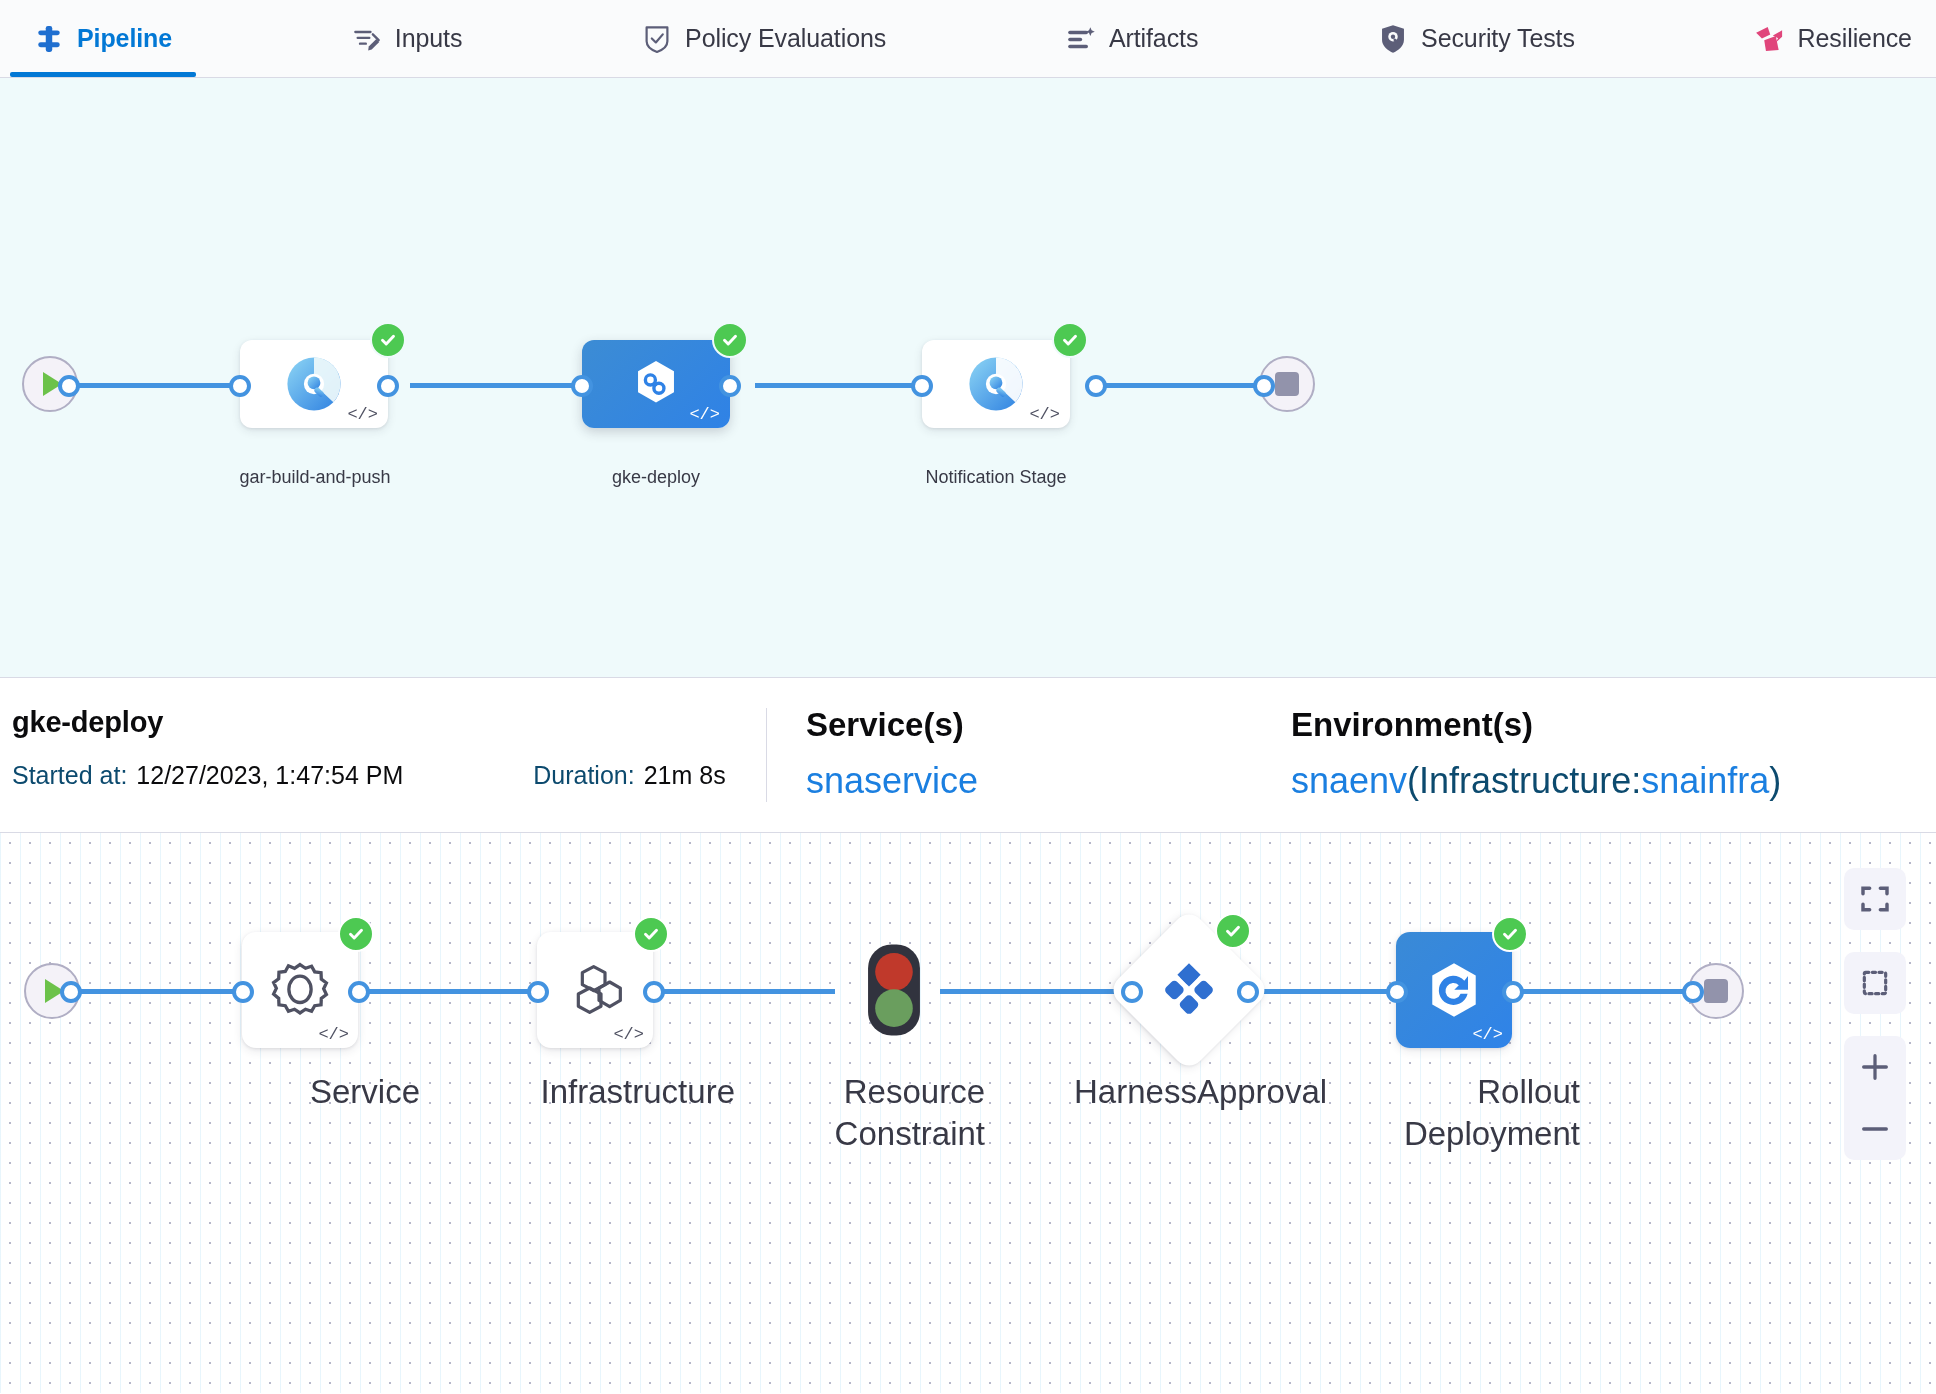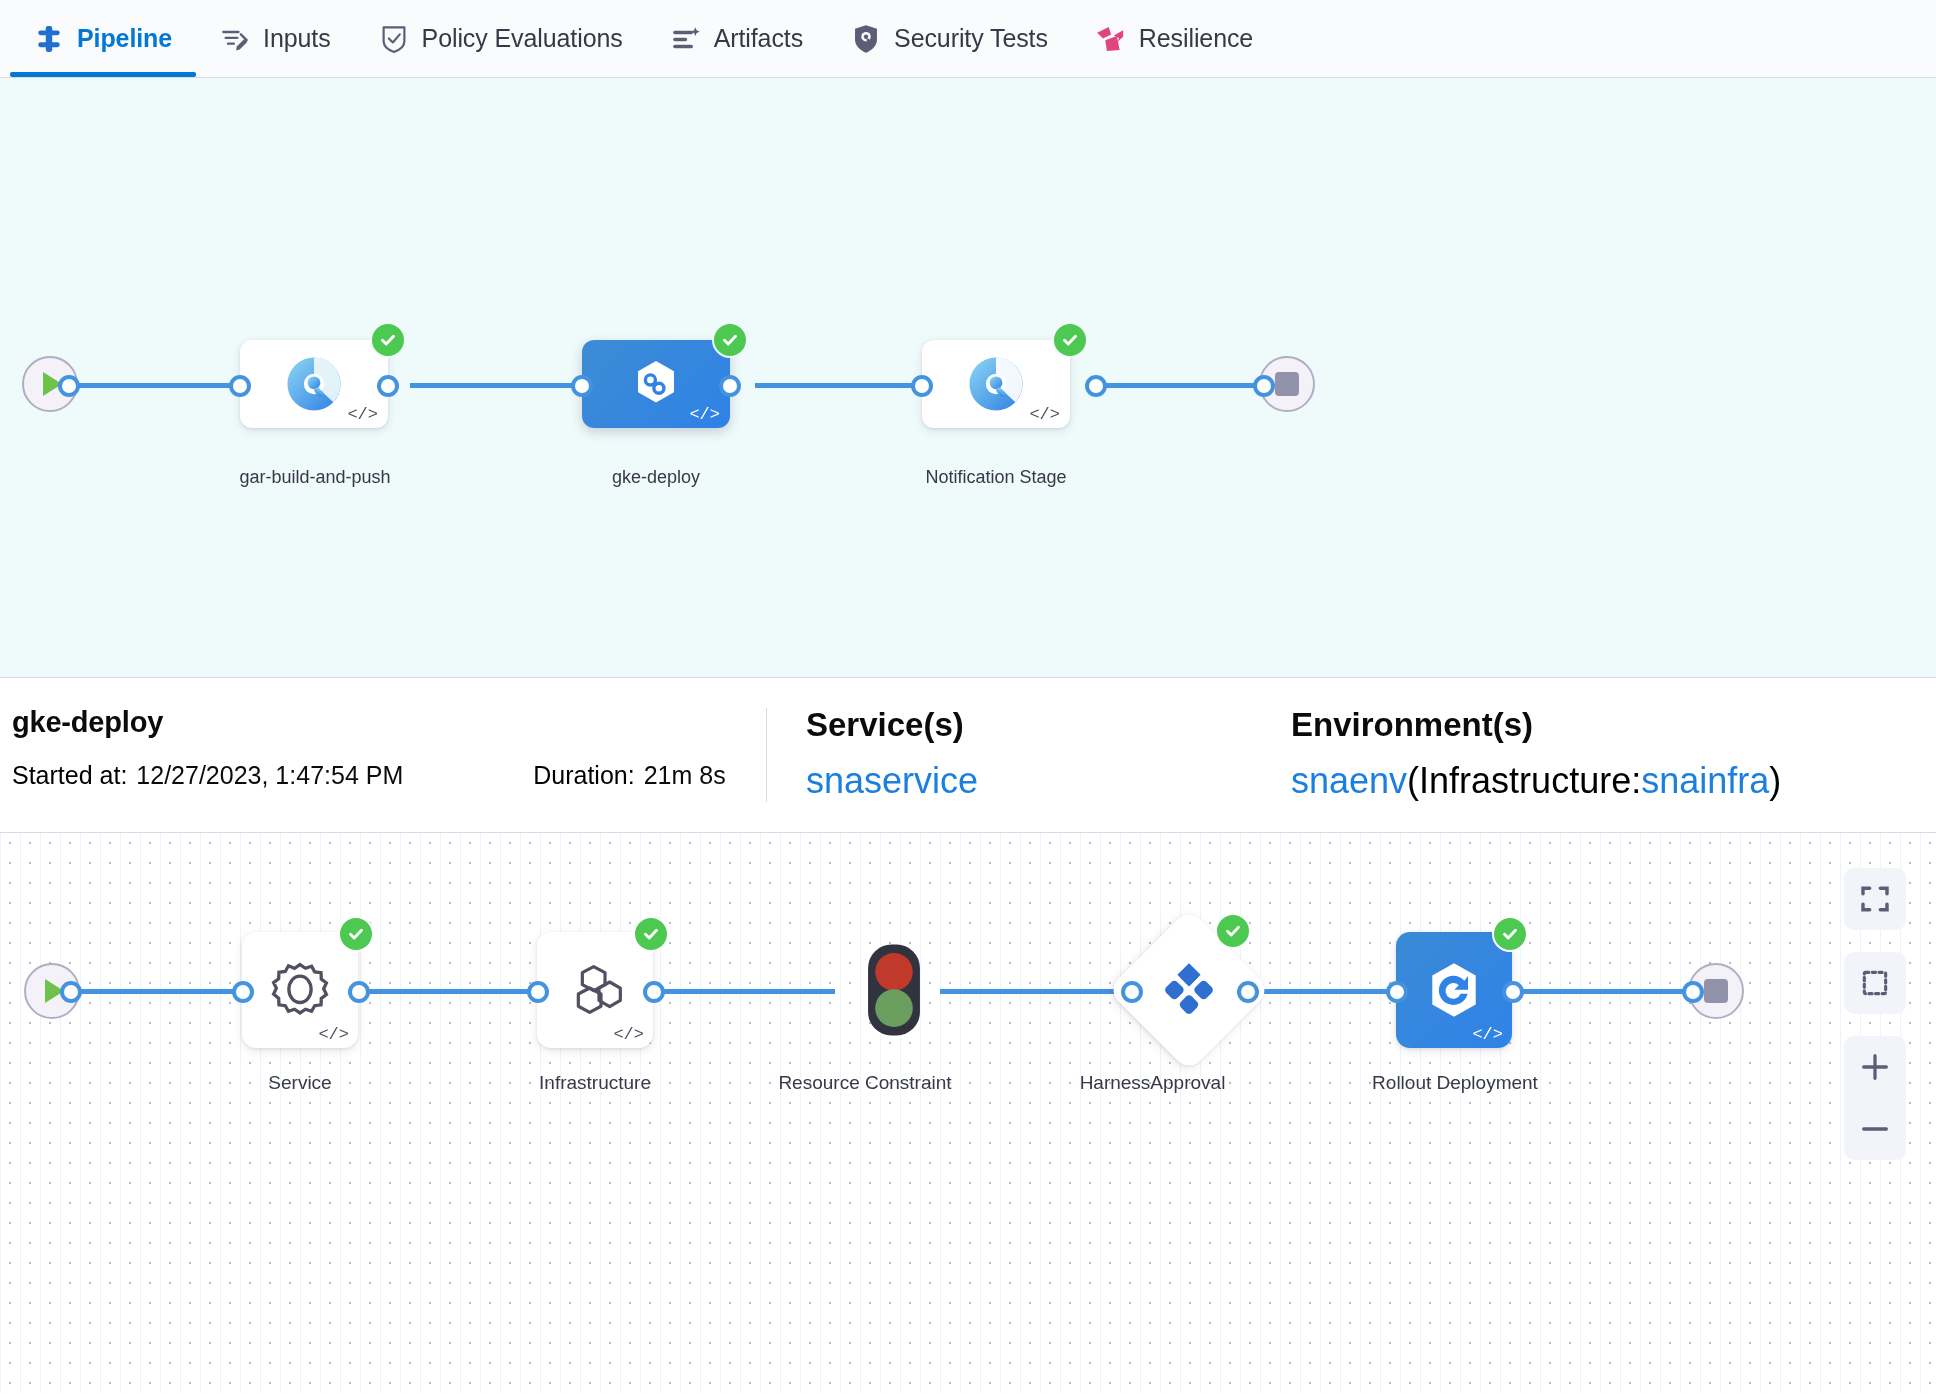--- a/index.html
+++ b/index.html
@@ -12,20 +12,21 @@
 
   
   .tabbar {
     height: 78px;
     background: #fafbfc;
     border-bottom: 1px solid #d9dae5;
     display: flex;
     align-items: stretch;
     padding-left: 10px;
     position: relative;
+    justify-content: space-between;
   }
   .tab {
     display: flex;
     align-items: center;
     gap: 13px;
     padding: 0 24px;
     cursor: pointer;
     position: relative;
     color: #383946;
     font-size: 25px;
@@ -127,21 +128,21 @@
   
   .infobar {
     position: relative;
     height: 155px;
     background: #fff;
     border-bottom: 1px solid #d9dae5;
     padding: 28px 0 0 12px;
   }
   .infotitle { font-size: 29px; font-weight: 700; color: #0b0b0d; letter-spacing: -0.2px;}
   .inforow { margin-top: 22px; display: flex; align-items: baseline; font-size: 25px; }
-  .muted { color: #000000; }
+  .muted { color: #0c4a6e; }
   .strong { color: #0b0b0d; }
   .divider-v {
     position: absolute;
     left: 766px; top: 30px;
     width: 1px; height: 94px;
     background: #d9dae5;
   }
   .col-service { position: absolute; left: 806px; top: 28px; }
   .col-env { position: absolute; left: 1291px; top: 28px; }
   .colhead { font-size: 33px; font-weight: 700; color: #0b0b0d; }
@@ -179,25 +180,26 @@
     transform: rotate(45deg);
     box-shadow: 0 3px 10px rgba(40,41,61,0.10), 0 1px 3px rgba(96,97,112,0.14);
   }
   .step.diamond > .inner { transform: rotate(-45deg); display:flex; align-items:center; justify-content:center;}
   .step.bare { background: transparent; box-shadow: none; }
   .step .codetag { position: absolute; right: 9px; bottom: 4px; font-size: 17px; color:#4f5162; font-family:"Liberation Mono", monospace;}
   .step.blue .codetag { color:#fff; }
 
   .steplabel {
     position: absolute;
-    text-align: center;
-    font-size: 19px;
+    text-align: right;
+    font-size: 33px;
     color: #383946;
     line-height: 1.28;
     z-index: 2;
+    padding-left: 19px;
   }
 
   
   .zoomctrls {
     position: absolute;
     right: 30px; top: 35px;
     display: flex; flex-direction: column; gap: 22px;
     z-index: 10;
   }
   .zbtn {

